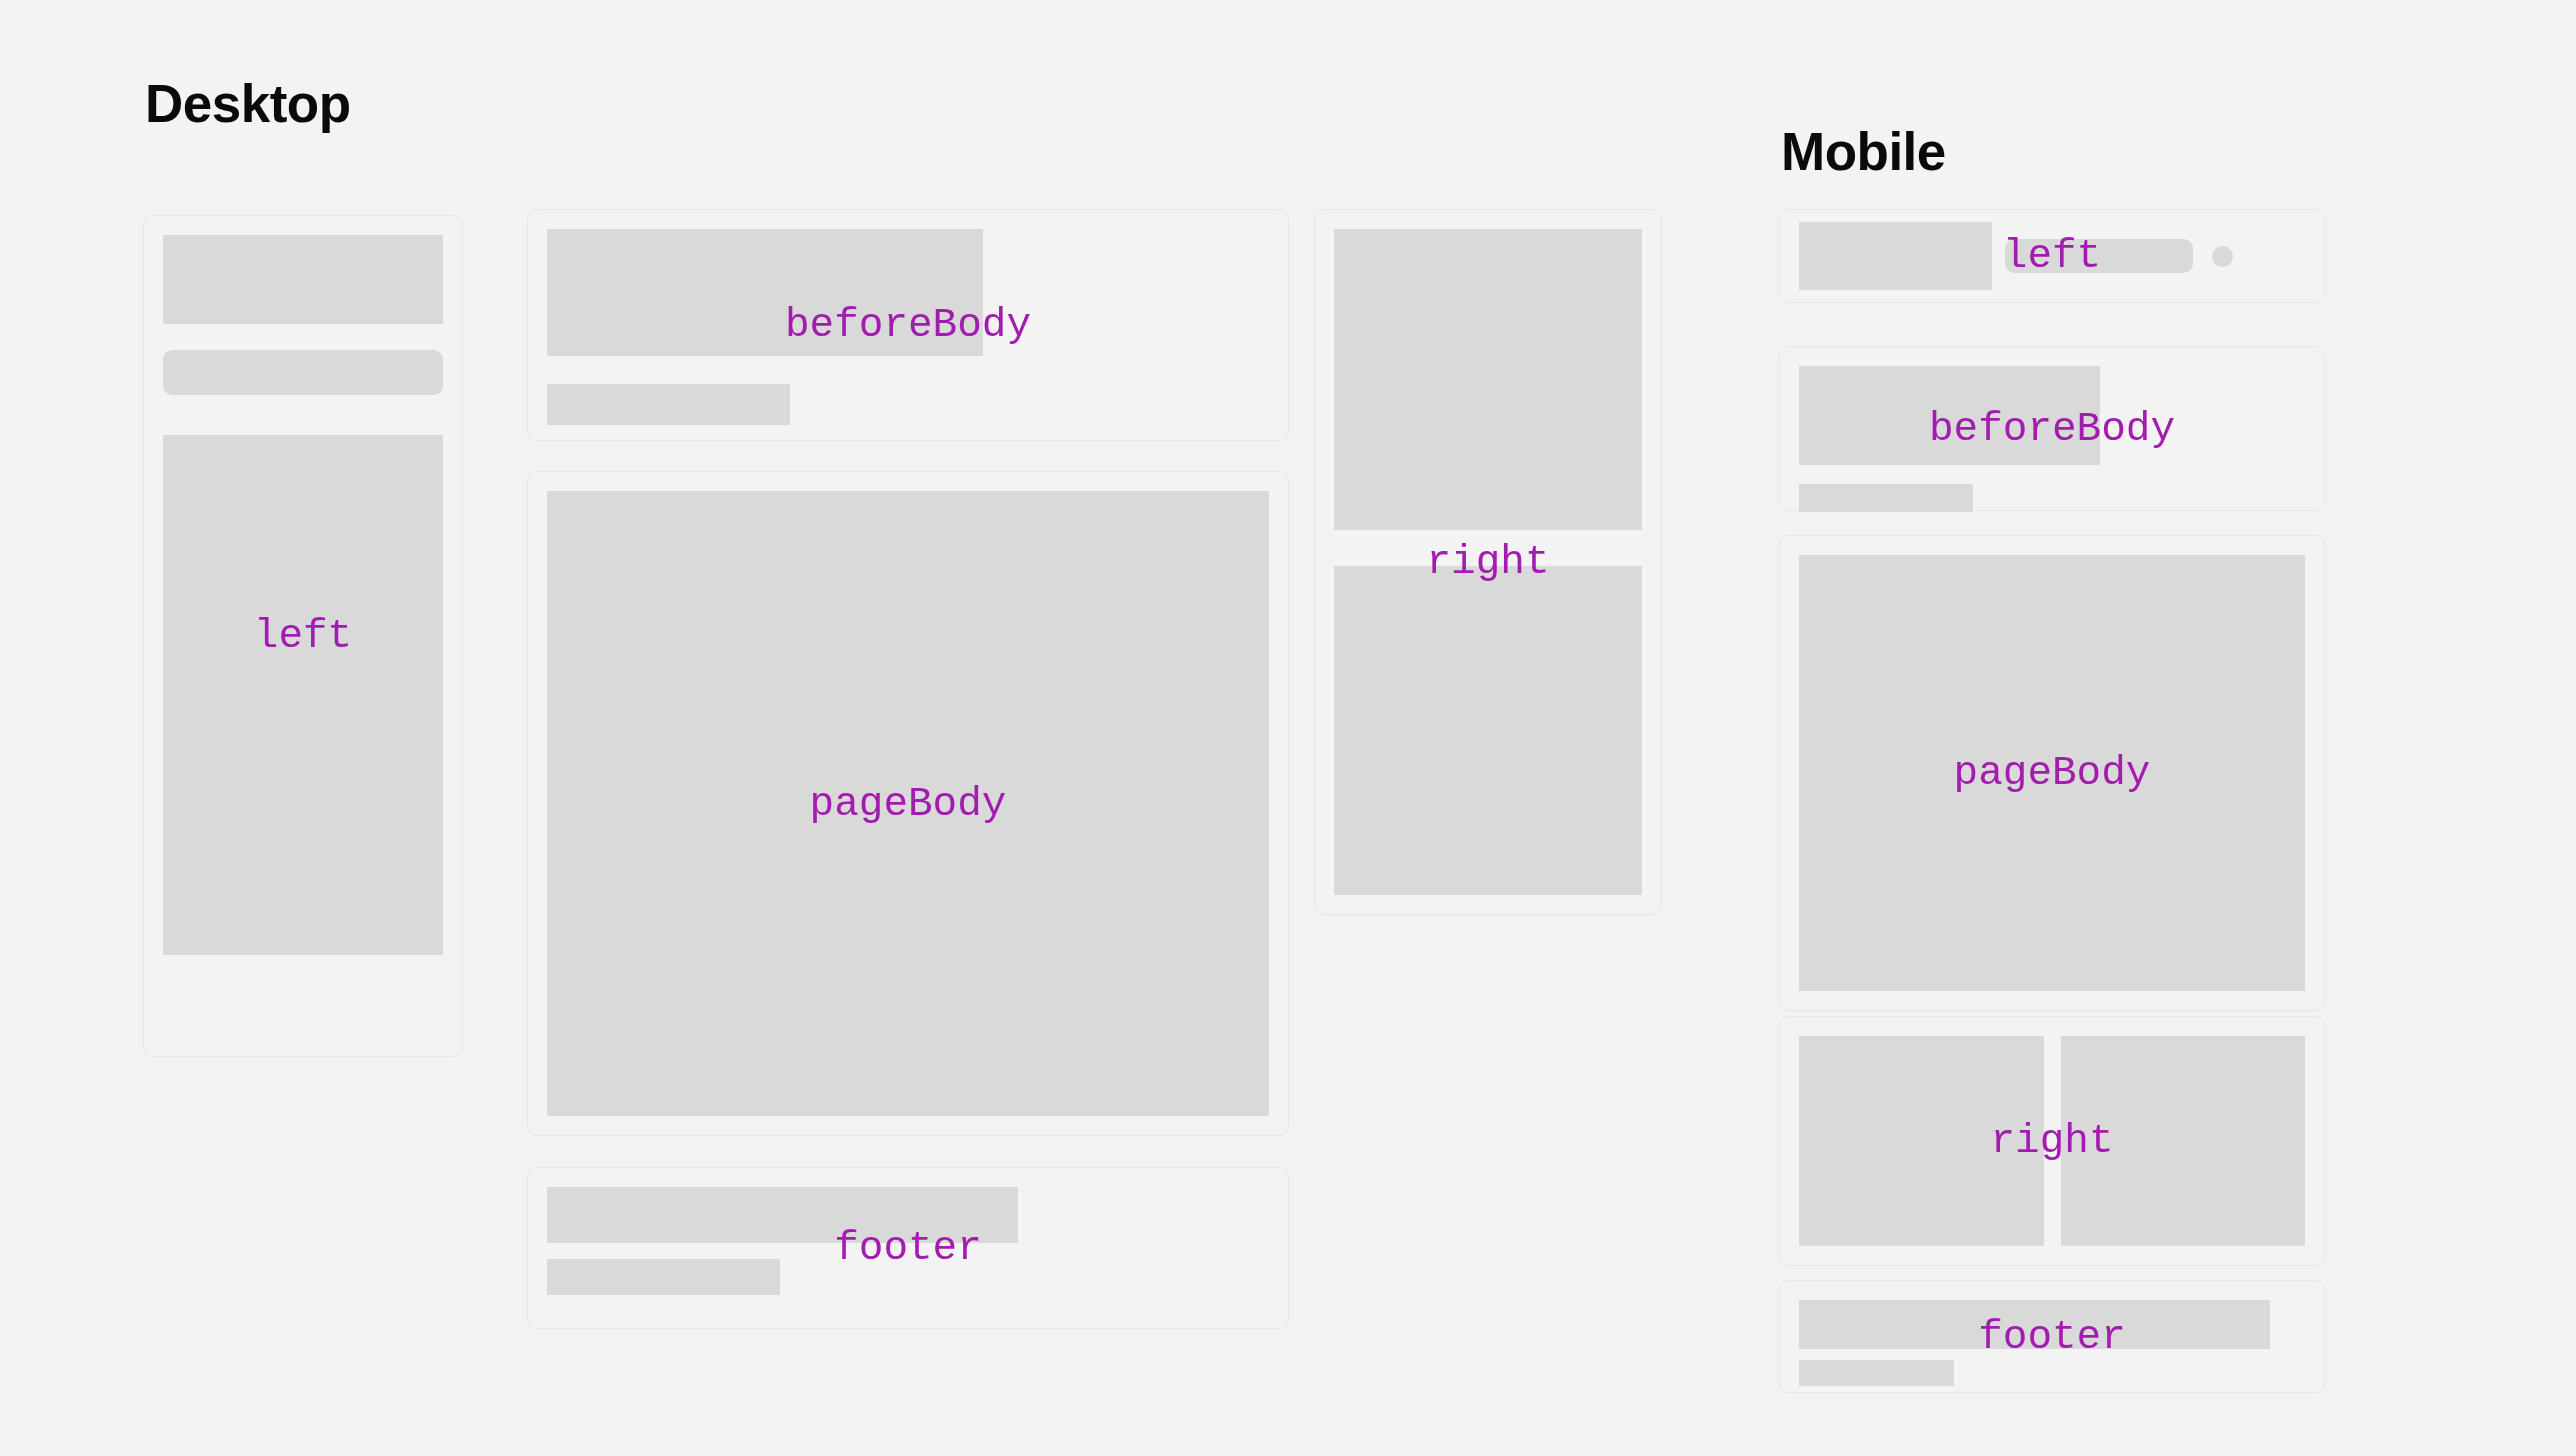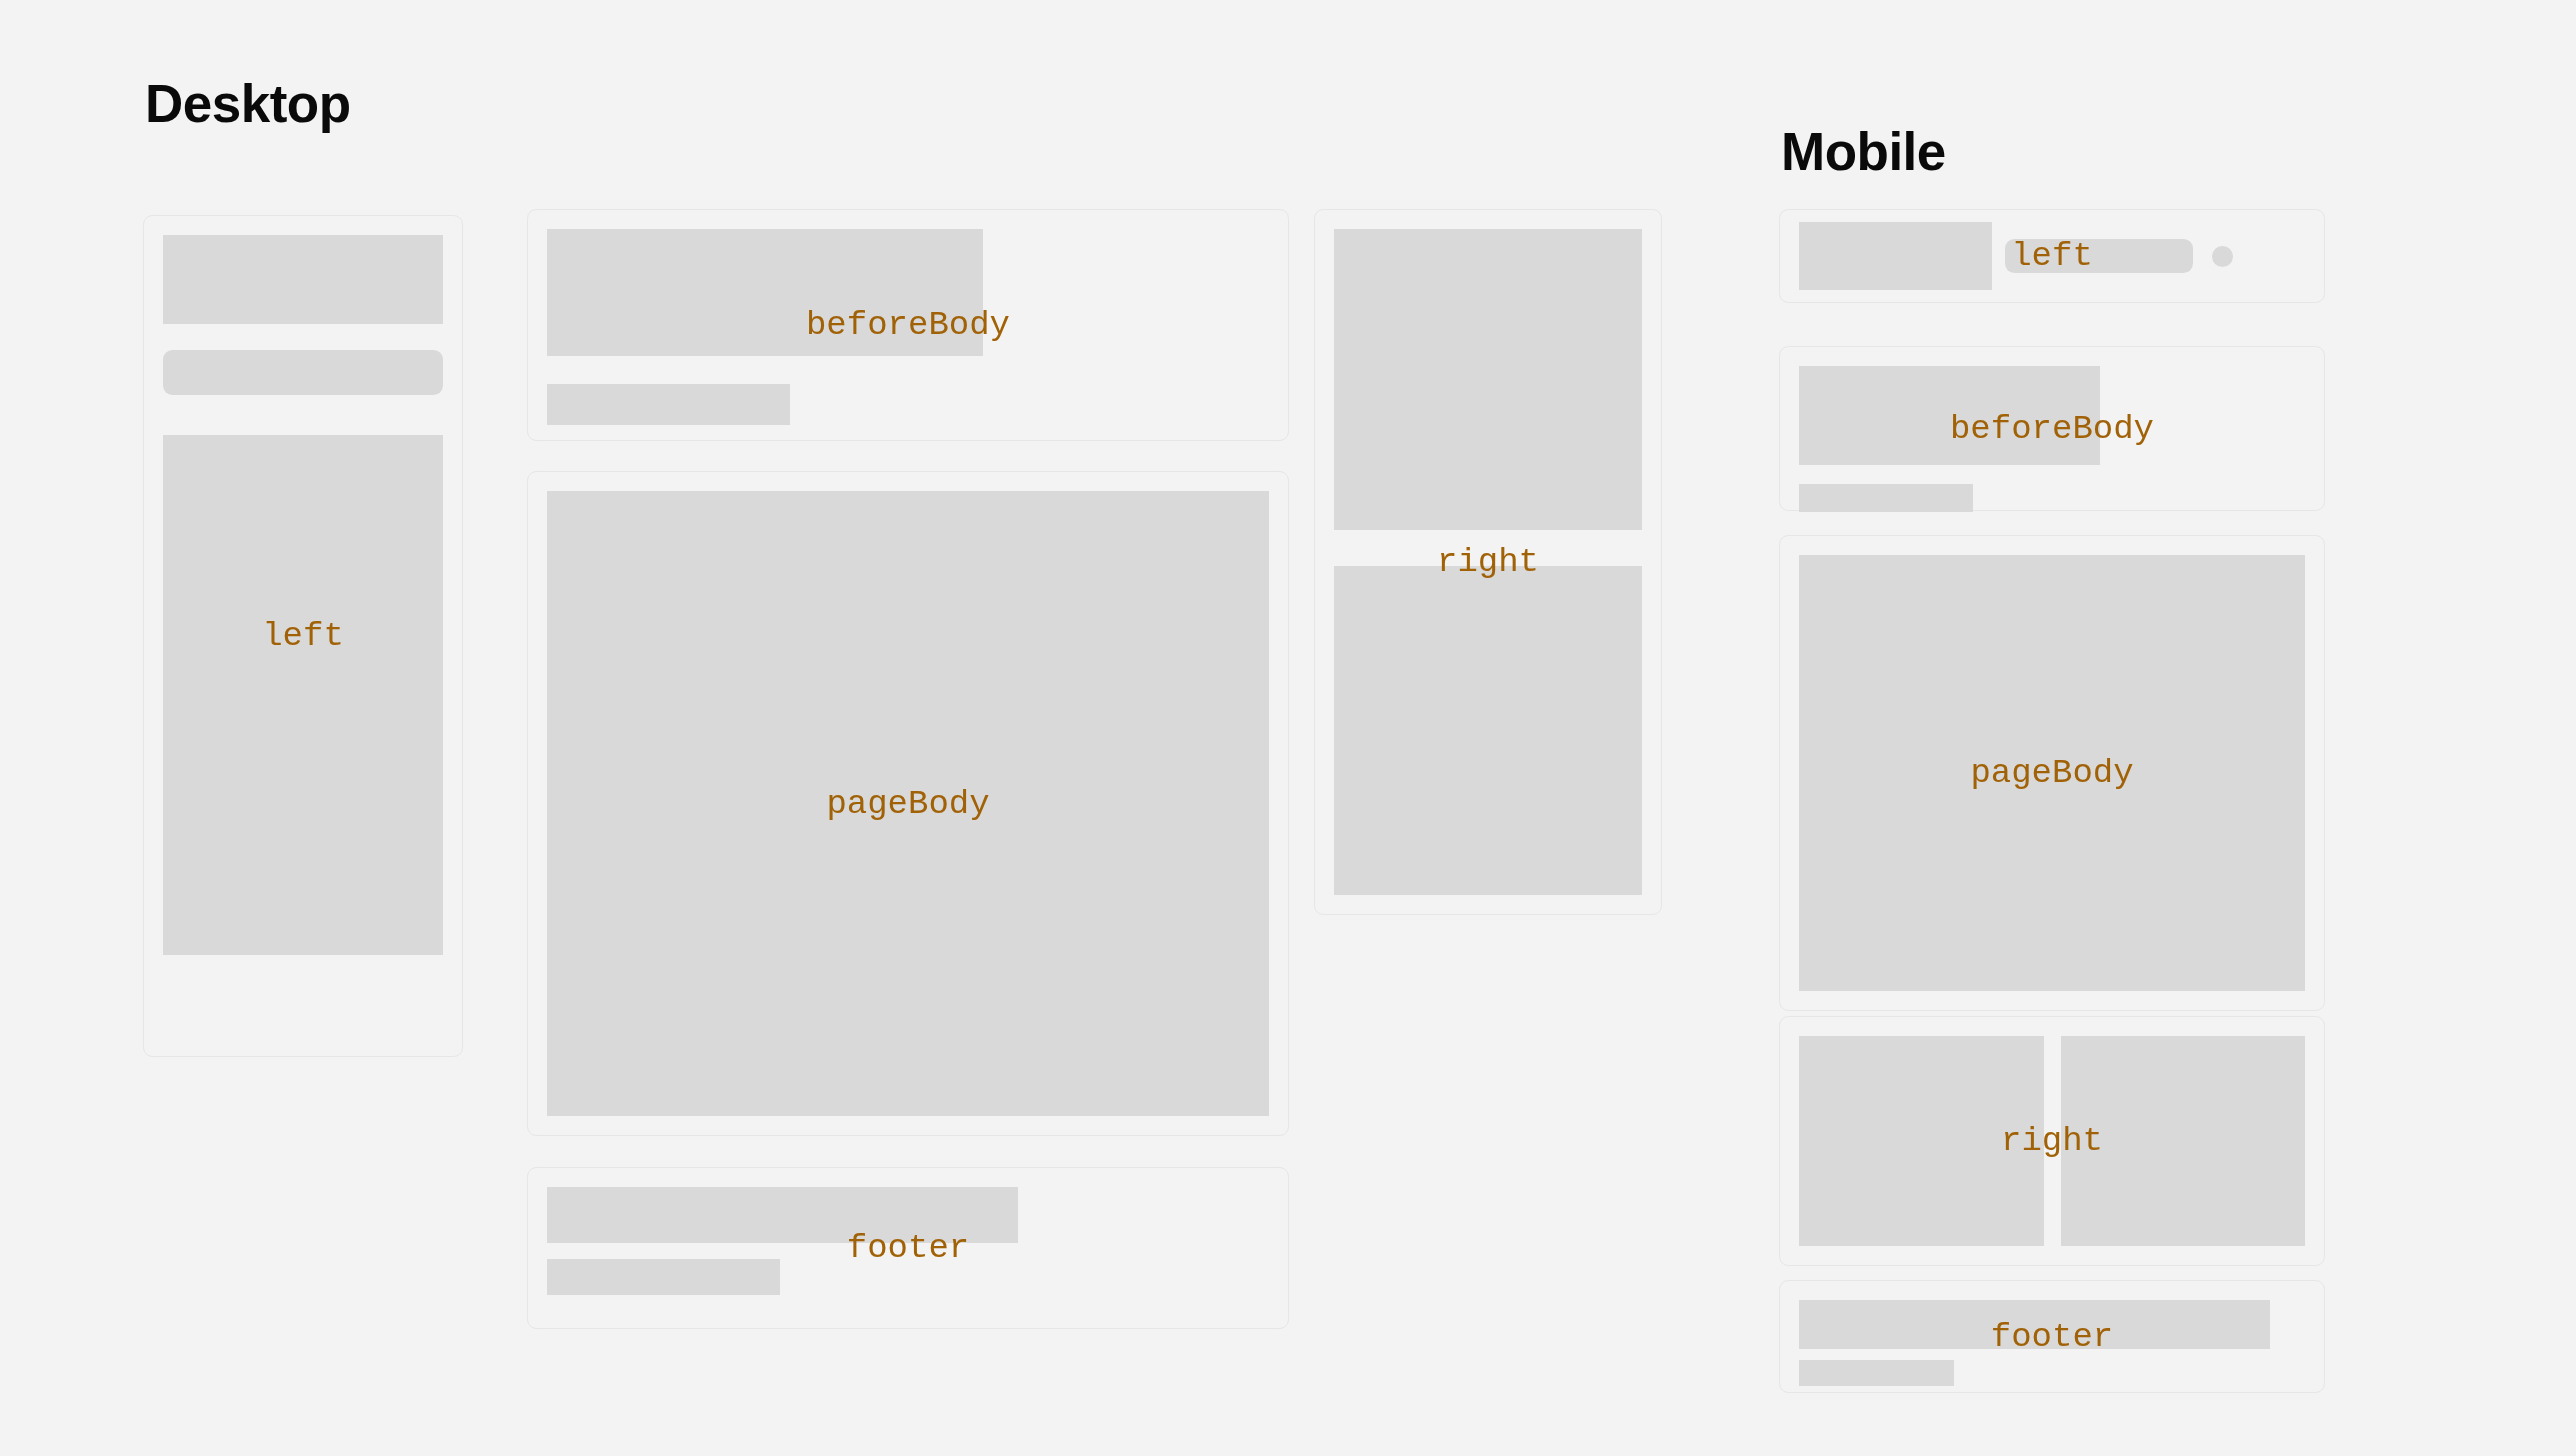--- a/index.html
+++ b/index.html
@@ -44,23 +44,23 @@
 
   
   .panel-label {
     position: absolute;
     left: 0;
     right: 0;
     top: 50%;
     transform: translateY(-50%);
     text-align: center;
     font-family: "Liberation Mono", "DejaVu Sans Mono", monospace;
-    font-size: 34px;
+    font-size: 41px;
     line-height: 41px;
-    color: #a16207;
+    color: #a21caf;
     pointer-events: none;
     white-space: nowrap;
     z-index: 5;
   }
 
   
   .blk {
     background: #d9d9d9;
     display: block;
   }

